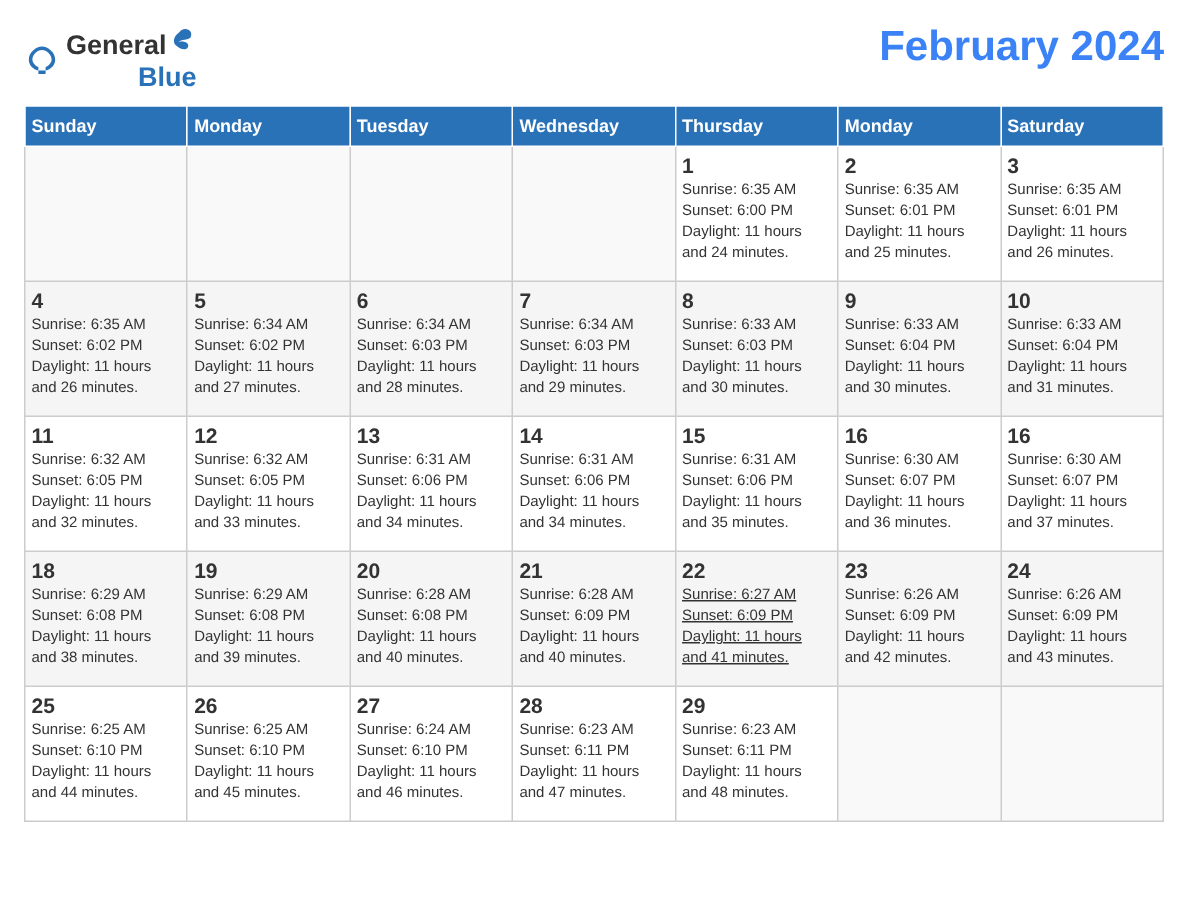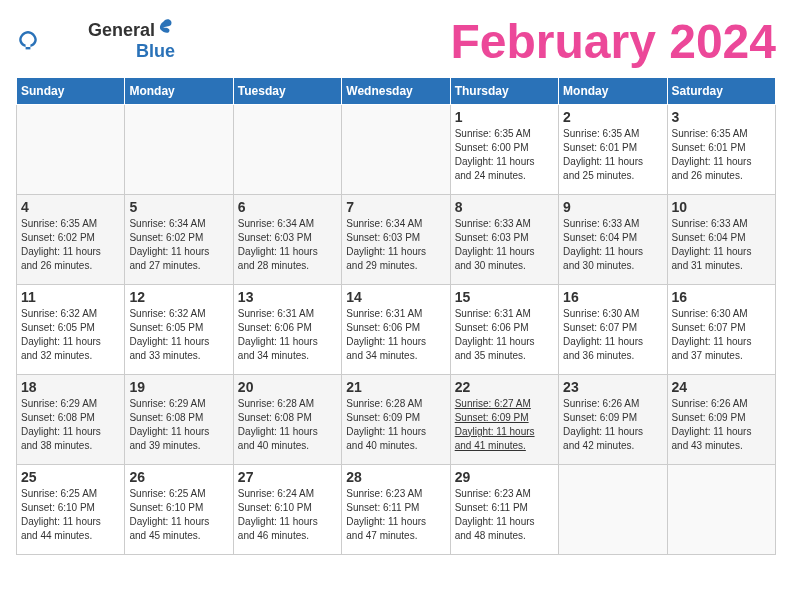--- a/index.html
+++ b/index.html
@@ -32,23 +32,23 @@
       color: #2a72b8;
     }
     .logo-icon {
       width: 24px;
       height: 24px;
     }
     .title-area {
       text-align: right;
     }
     .main-title {
-      font-size: 48px;
-      font-weight: bold;
-      color: #ec4899;
+      font-size: 28px;
+      font-weight: bold;
+      color: #3b82f6;
       line-height: 1.1;
     }
     .subtitle {
       font-size: 16px;
       color: #333;
     }
     table {
       width: 100%;
       border-collapse: collapse;
       table-layout: fixed;
@@ -93,21 +93,21 @@
 <body>
 
 <div class="header-area">
   <div class="logo">
     <svg class="logo-icon" viewBox="0 0 30 30" xmlns="http://www.w3.org/2000/svg">
       <path d="M15 5 C20 5, 26 10, 26 16 C26 20, 23 24, 18 25 L18 22 C21 21, 23 18, 23 16 C23 12, 19 8, 15 8 Z" fill="#2a72b8"></path>
       <path d="M15 5 C10 5, 4 10, 4 16 C4 20, 7 24, 12 25 L12 22 C9 21, 7 18, 7 16 C7 12, 11 8, 15 8 Z" fill="#2a72b8"></path>
       <path d="M12 25 L18 25 L18 28 L12 28 Z" fill="#2a72b8"></path>
     </svg>
     <div>
-      <div style="display:flex; align-items:baseline; gap:0px;margin-left:44px;">
+      <div style="display:flex; align-items:baseline; gap:0px;">
         <span class="logo-text-general">General</span>
         <svg width="20" height="20" viewBox="0 0 20 20">
           <path d="M10 4 C14 2, 18 5, 16 9 C14 11, 10 10, 8 12 C12 11, 16 13, 14 16 C12 18, 8 16, 6 14 C4 12, 5 8, 8 6 Z" fill="#2a72b8"></path>
         </svg>
       </div>
       <div style="display:flex; justify-content:flex-end;text-align:right;">
         <span class="logo-text-blue">Blue</span>
       </div>
     </div>
   </div>

